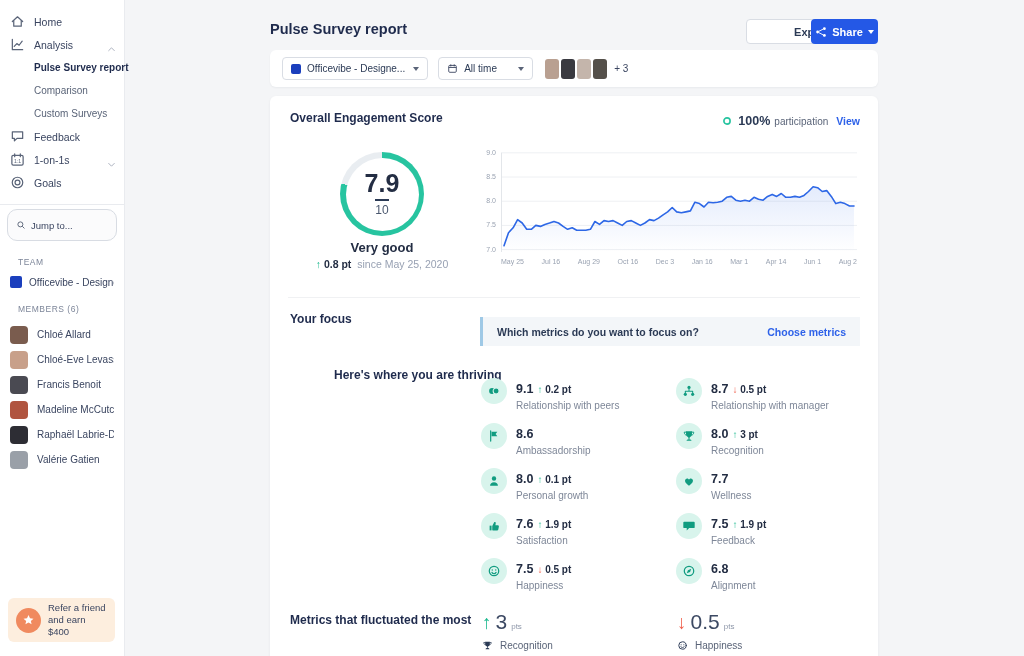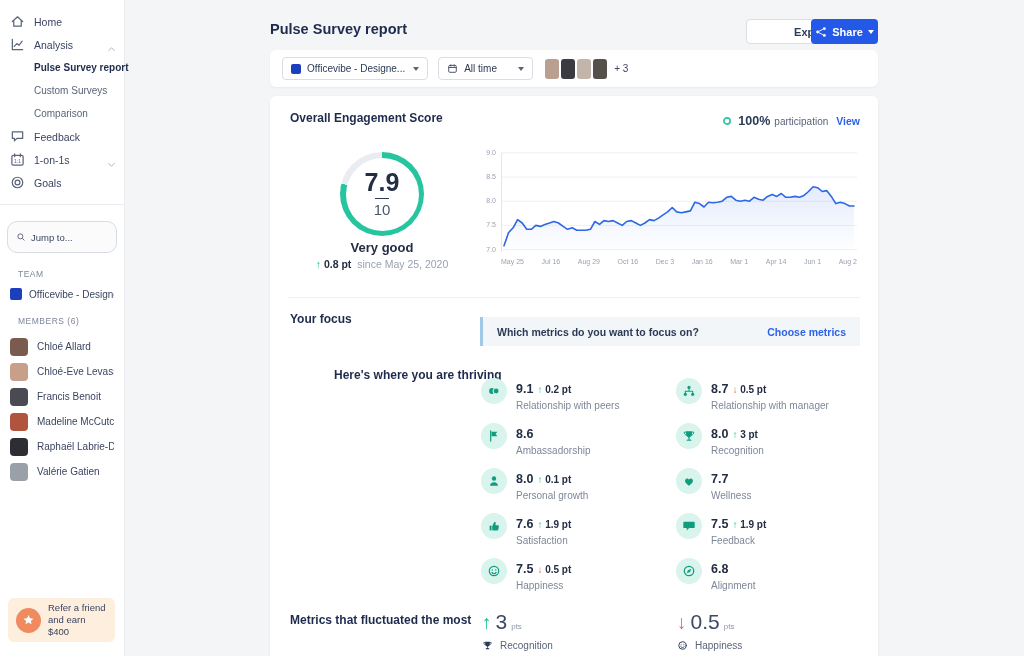--- a/index.html
+++ b/index.html
@@ -14,21 +14,21 @@
   .nav-row { display:flex; align-items:center; height:23px; padding:0 8px 0 10px;
     cursor:pointer; }
   .nav-row .nicon { width:15px; height:15px; color:#5a6478; flex:0 0 15px; }
   .nav-row .nlabel { font-size:10.5px; color:#3a4560; margin-left:9px; flex:1;
     white-space:nowrap; overflow:hidden; }
   .nav-row .chev { width:9px; height:9px; color:#8e97a9; }
   .nav-child { display:block; height:23px; line-height:23px; padding-left:34px;
     font-size:10px; color:#5a6478; cursor:pointer; white-space:nowrap; }
   .nav-child.active { font-weight:bold; color:#1f2b4d; font-size:10px; }
   .side-divider { height:1px; background:#e9ebef; margin:10px 0 0 0; }
-  .jump { display:flex; align-items:center; margin:16px 7px 0 7px; height:32px;
+  .jump { display:flex; align-items:center; margin:4px 7px 0 7px; height:32px;
     border:1px solid #d8dce3; border-radius:10px; background:#fbfbfc;
     padding:9px 8px; cursor:pointer; }
   .jump svg { width:10px; height:10px; color:#5a6478; }
   .jump span { font-size:9.5px; color:#3a4560; margin-left:5px; }
   .side-sec { font-size:8.5px; letter-spacing:.5px; color:#7d8699;
     padding:0 18px; margin-top:16px; }
   .team-row { display:flex; align-items:center; padding:0 10px; margin-top:9px;
     cursor:pointer; }
   .team-swatch { width:12px; height:12px; background:#1b3fbd; border-radius:2px;
     flex:0 0 12px; }
@@ -90,21 +90,21 @@
   .p-view { font-size:10.5px; font-weight:bold; color:#2e62e9; margin-left:8px;
     cursor:pointer; }
 
   
   .gauge { position:absolute; left:70px; top:56px; width:84px; height:84px;
     border-radius:50%; display:flex; align-items:center; justify-content:center; }
   .gauge-inner { width:73px; height:73px; border-radius:50%; background:#fff;
     display:flex; flex-direction:column; align-items:center; justify-content:center; }
   .g-score { font-size:25px; font-weight:bold; color:#232d43; line-height:1; }
   .g-rule { width:14px; height:1.5px; background:#2b3a55; margin:3px 0 2px; }
-  .g-outof { font-size:15px; color:#4a576e; }
+  .g-outof { font-size:12px; color:#4a576e; }
   .g-rating { position:absolute; left:0; top:144px; width:224px; text-align:center;
     font-size:13px; font-weight:bold; color:#232d43; }
   .g-delta { position:absolute; left:0; top:162px; width:224px; text-align:center;
     font-size:10.5px; }
   .g-delta .arrow-up { color:#1db98f; font-weight:bold; }
   .g-delta b { color:#232d43; }
   .g-delta .since { color:#98a1b3; margin-left:3px; }
 
   
   .chart-wrap { position:absolute; left:206px; top:52px; width:384px; height:125px; }
@@ -164,22 +164,22 @@
           <span class="nicon"><svg class="" viewBox="0 0 16 16" fill="none" stroke="currentColor" stroke-width="1.3" stroke-linejoin="round" stroke-linecap="round">
               <path d="M2.5 2.5v11h11"></path>
               <path d="M4.5 10l2.8-3 2.4 1.8 3.3-4.3"></path>
             </svg></span>
     <span class="nlabel">Analysis</span>
           <span class="chev"><svg class="" viewBox="0 0 16 16" fill="none" stroke="currentColor" stroke-width="1.3" stroke-linejoin="round" stroke-linecap="round">
               <path d="M3 10l5-5 5 5"></path>
             </svg></span>
         </div>
         <div class="nav-child active">Pulse Survey report</div>
+        <div class="nav-child">Comparison</div>
         <div class="nav-child">Custom Surveys</div>
-        <div class="nav-child">Comparison</div>
         <div class="nav-row">
           <span class="nicon"><svg class="" viewBox="0 0 16 16" fill="none" stroke="currentColor" stroke-width="1.3" stroke-linejoin="round" stroke-linecap="round">
               <path d="M2.5 3h11v7h-6l-2.8 2.6V10H2.5z"></path>
             </svg></span>
     <span class="nlabel">Feedback</span>
         </div>
         <div class="nav-row">
           <span class="nicon"><svg class="" viewBox="0 0 16 16" fill="none" stroke="currentColor" stroke-width="1.3" stroke-linejoin="round" stroke-linecap="round">
               <rect x="2" y="3.5" width="12" height="10.5" rx="1.5"></rect>
               <path d="M5 2v3M11 2v3"></path>

